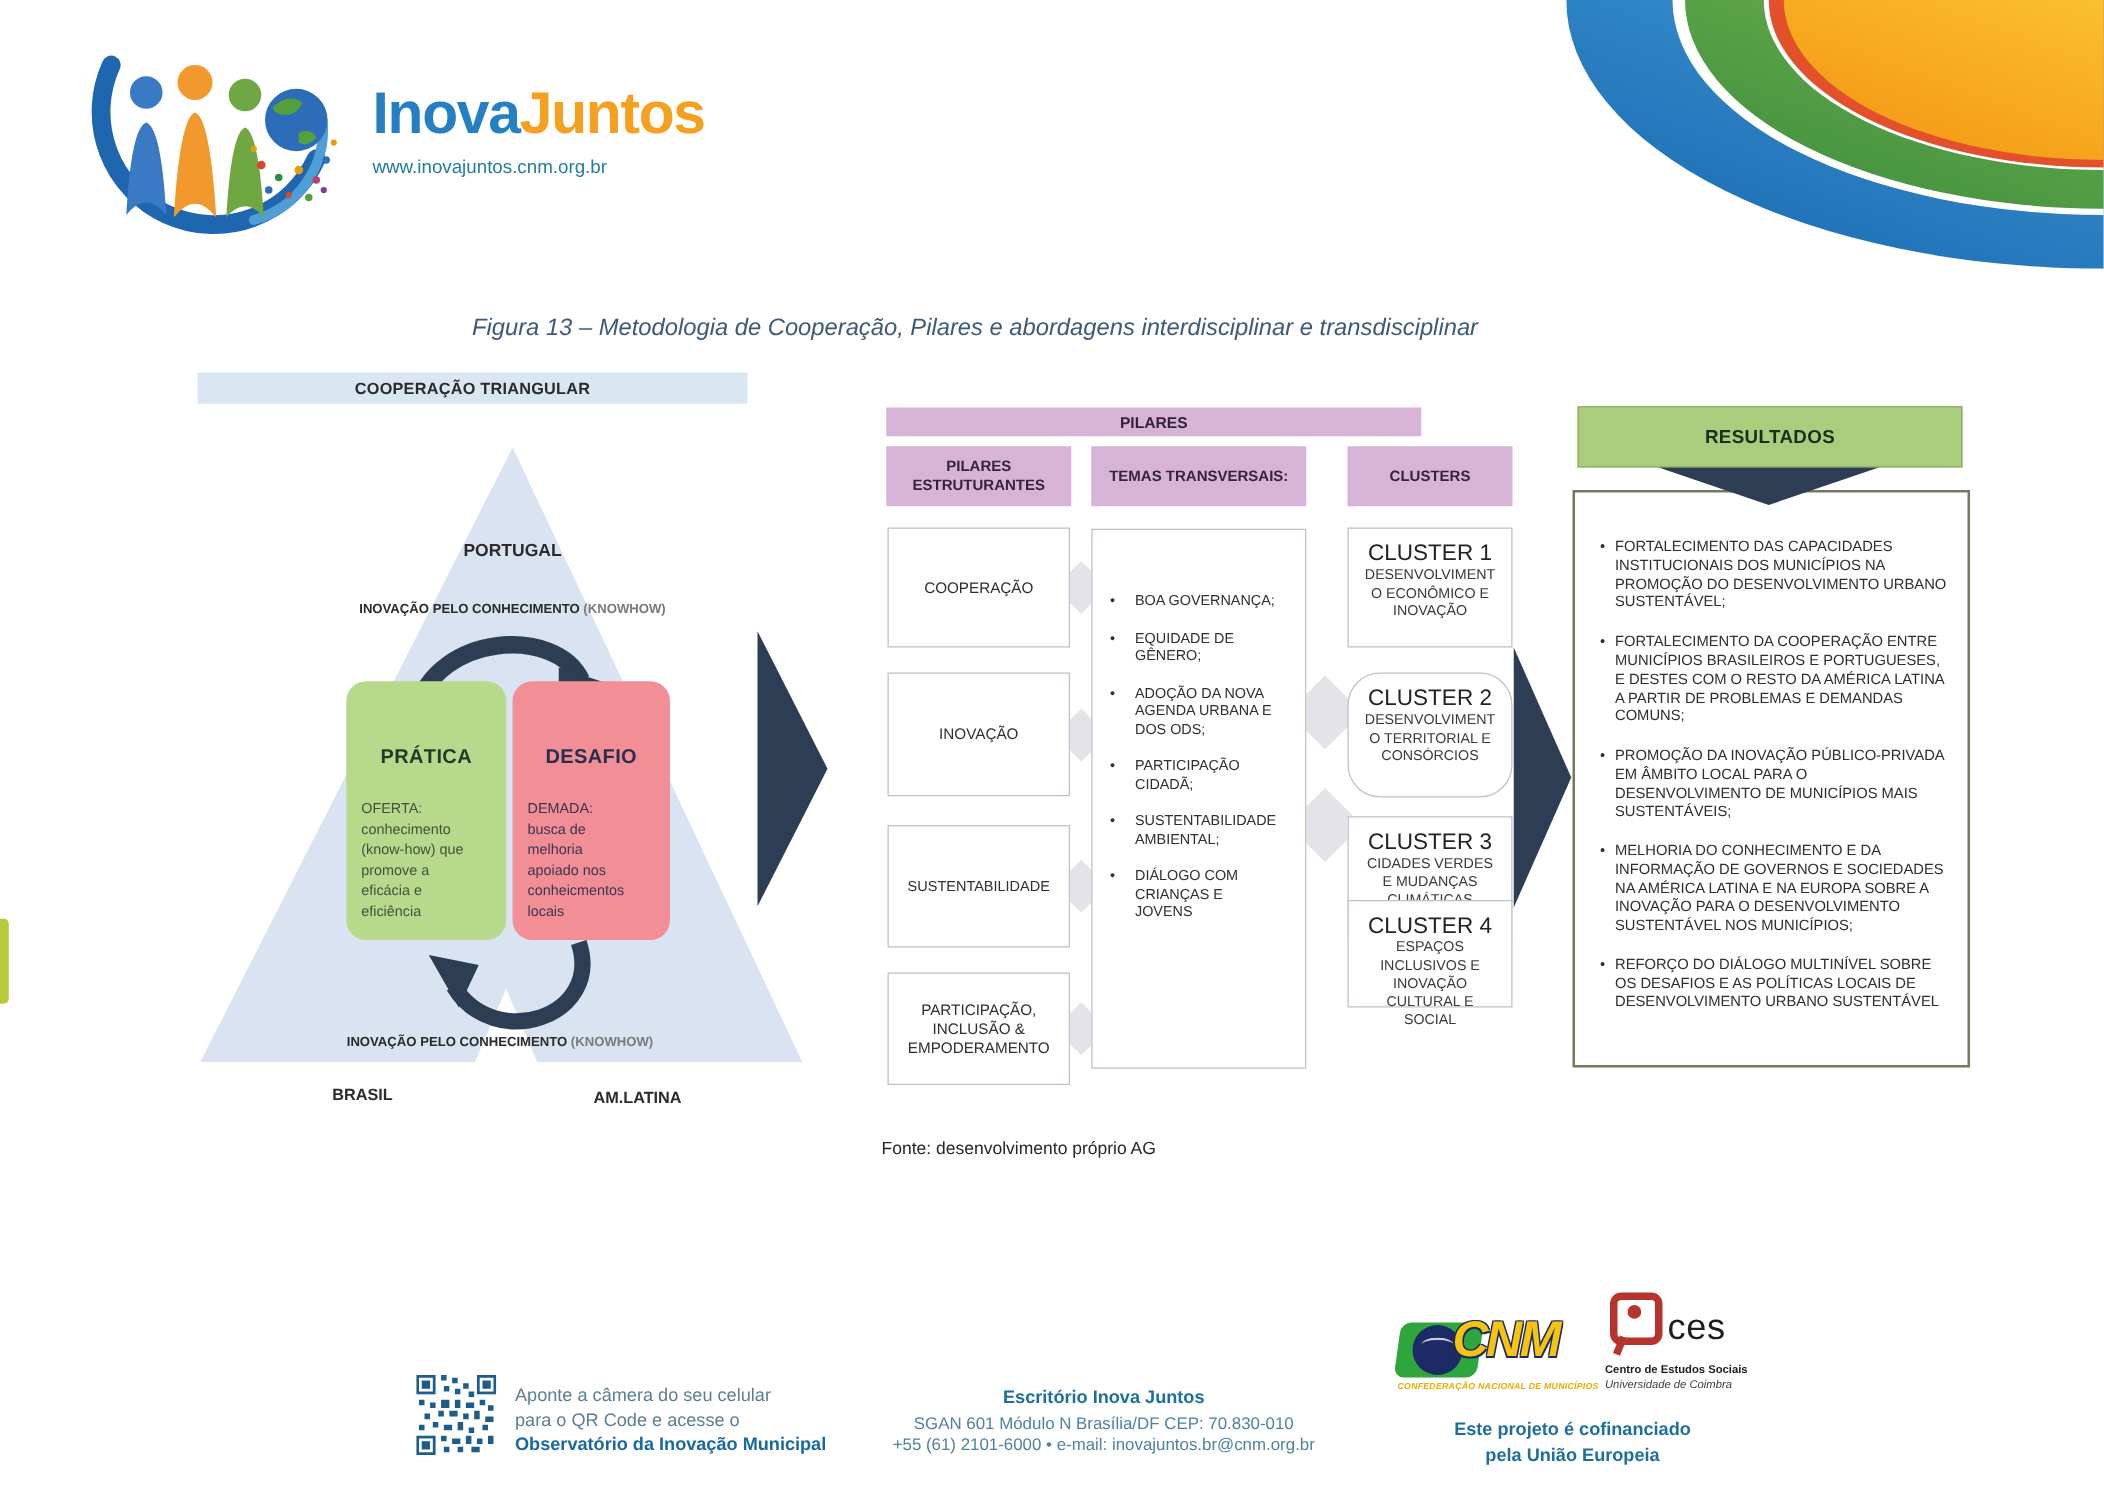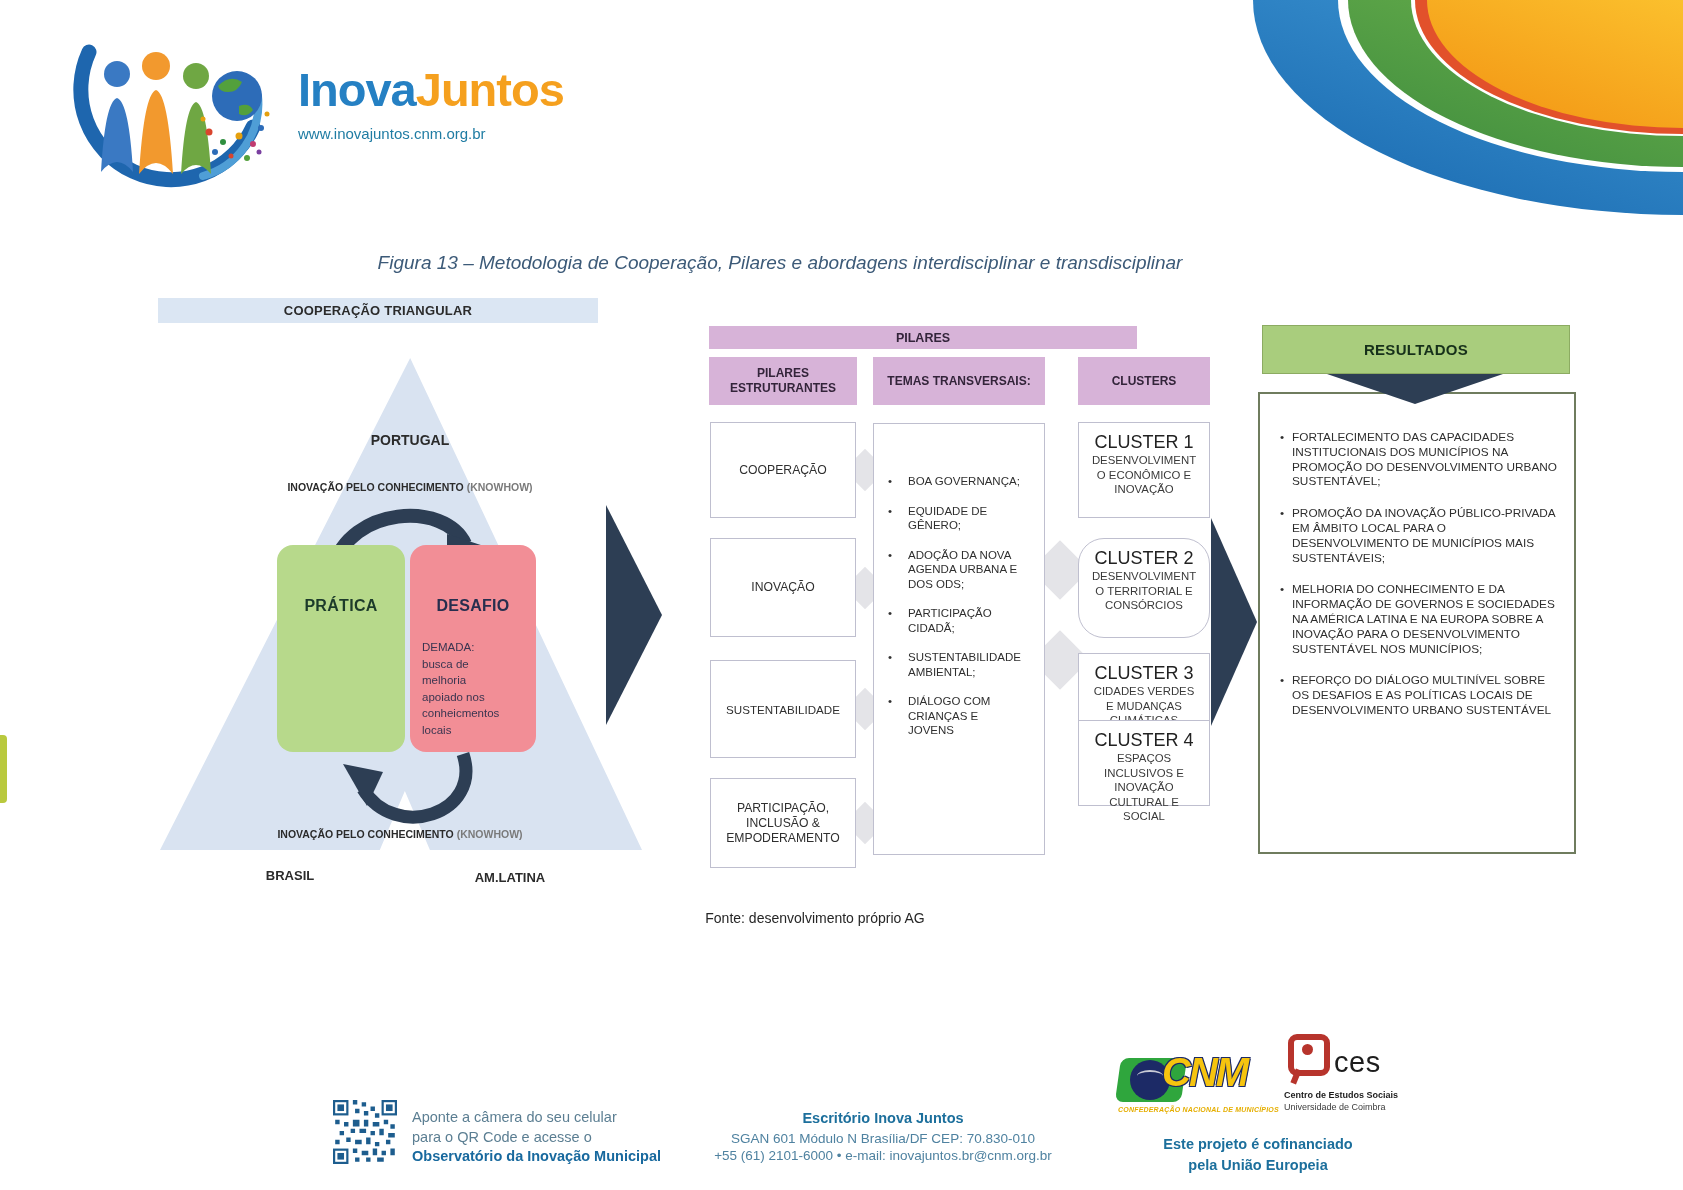--- a/index.html
+++ b/index.html
@@ -131,21 +131,21 @@
   .cnm-acr{position:absolute;left:44px;top:-6px;font-size:40px;font-weight:bold;font-style:italic;color:#f6c40e;letter-spacing:-2px;
            text-shadow:-1px -1px 0 #1c2a66,1px -1px 0 #1c2a66,-1px 1px 0 #1c2a66,1px 1px 0 #1c2a66;}
   .cnm-name{position:absolute;left:0;top:50px;width:170px;font-size:7px;font-style:italic;font-weight:bold;color:#e5ae00;letter-spacing:.2px;}
 
   .ces{position:absolute;left:1284px;top:1034px;width:150px;}
   .ces-glyph{position:absolute;left:4px;top:0;width:30px;height:30px;border:6px solid #b7342c;border-radius:9px;}
   .ces-glyph::before{content:"";position:absolute;left:8px;top:4px;width:11px;height:11px;border-radius:50%;background:#b7342c;}
   .ces-glyph::after{content:"";position:absolute;left:-1px;bottom:-14px;width:6px;height:15px;background:#b7342c;transform:rotate(22deg);}
   .ces-word{position:absolute;left:50px;top:12px;font-size:29px;color:#1d1d1d;letter-spacing:.5px;}
   .ces-l1{position:absolute;left:0;top:56px;width:170px;font-size:9px;font-weight:bold;color:#1d1d1d;}
-  .ces-l2{position:absolute;left:0;top:68px;width:170px;font-size:9px;color:#3c3c3c;}
+  .ces-l2{position:absolute;left:0;top:68px;width:170px;font-size:9px;color:#3c3c3c;font-style:italic;}
 
   .cofinance{position:absolute;left:1118px;top:1134px;width:280px;text-align:center;
              font-size:14.5px;font-weight:bold;color:#1c6f9c;line-height:21px;}
 </style>
 </head>
 <body>
 
 <div class="corner">
   <div class="cb cb1"></div>
   <div class="cb cb2"></div>
@@ -199,20 +199,26 @@
   <span class="kh-l">(KNOWHOW)</span>
 </div>
 
 <svg class="cycle-arrow arr-top" width="210" height="78" viewBox="0 0 210 78">
   <path d="M38,72 C55,10 150,5 170,48" fill="none" stroke="#2d3e54" stroke-width="14"></path>
   <polygon points="152,38 195,52 152,72" fill="#2d3e54"></polygon>
 </svg>
 
 <div class="pbox pbox-practice">
   <div class="pbox-title">PRÁTICA</div>
+  <div class="pbox-body pre">OFERTA:
+conhecimento
+(know-how) que
+promove a
+eficácia e
+eficiência</div>
 </div>
 <div class="pbox pbox-challenge">
   <div class="pbox-title">DESAFIO</div>
   <div class="pbox-body pre">DEMADA:
 busca de
 melhoria
 apoiado nos
 conheicmentos
 locais</div>
 </div>
@@ -304,20 +310,21 @@
 SOCIAL</div>
 </div>
 
 <div class="flow-arrow flow2"></div>
 
 <div class="res-bar">RESULTADOS</div>
 <div class="res-tri"></div>
 <div class="res-box">
   <ul class="res-list">
     <li>FORTALECIMENTO DAS CAPACIDADES INSTITUCIONAIS DOS MUNICÍPIOS NA PROMOÇÃO DO DESENVOLVIMENTO URBANO SUSTENTÁVEL;</li>
+    <li>FORTALECIMENTO DA COOPERAÇÃO ENTRE MUNICÍPIOS BRASILEIROS E PORTUGUESES, E DESTES COM O RESTO DA AMÉRICA LATINA A PARTIR DE PROBLEMAS E DEMANDAS COMUNS;</li>
     <li>PROMOÇÃO DA INOVAÇÃO PÚBLICO-PRIVADA EM ÂMBITO LOCAL PARA O DESENVOLVIMENTO DE MUNICÍPIOS MAIS SUSTENTÁVEIS;</li>
     <li>MELHORIA DO CONHECIMENTO E DA INFORMAÇÃO DE GOVERNOS E SOCIEDADES NA AMÉRICA LATINA E NA EUROPA SOBRE A INOVAÇÃO PARA O DESENVOLVIMENTO SUSTENTÁVEL NOS MUNICÍPIOS;</li>
     <li>REFORÇO DO DIÁLOGO MULTINÍVEL SOBRE OS DESAFIOS E AS POLÍTICAS LOCAIS DE DESENVOLVIMENTO URBANO SUSTENTÁVEL</li>
   </ul>
 </div>
 
 <div class="fonte">Fonte: desenvolvimento próprio AG</div>
 
 <svg class="qr" viewBox="0 0 29 29">
   <g fill="#1d5d8e">

